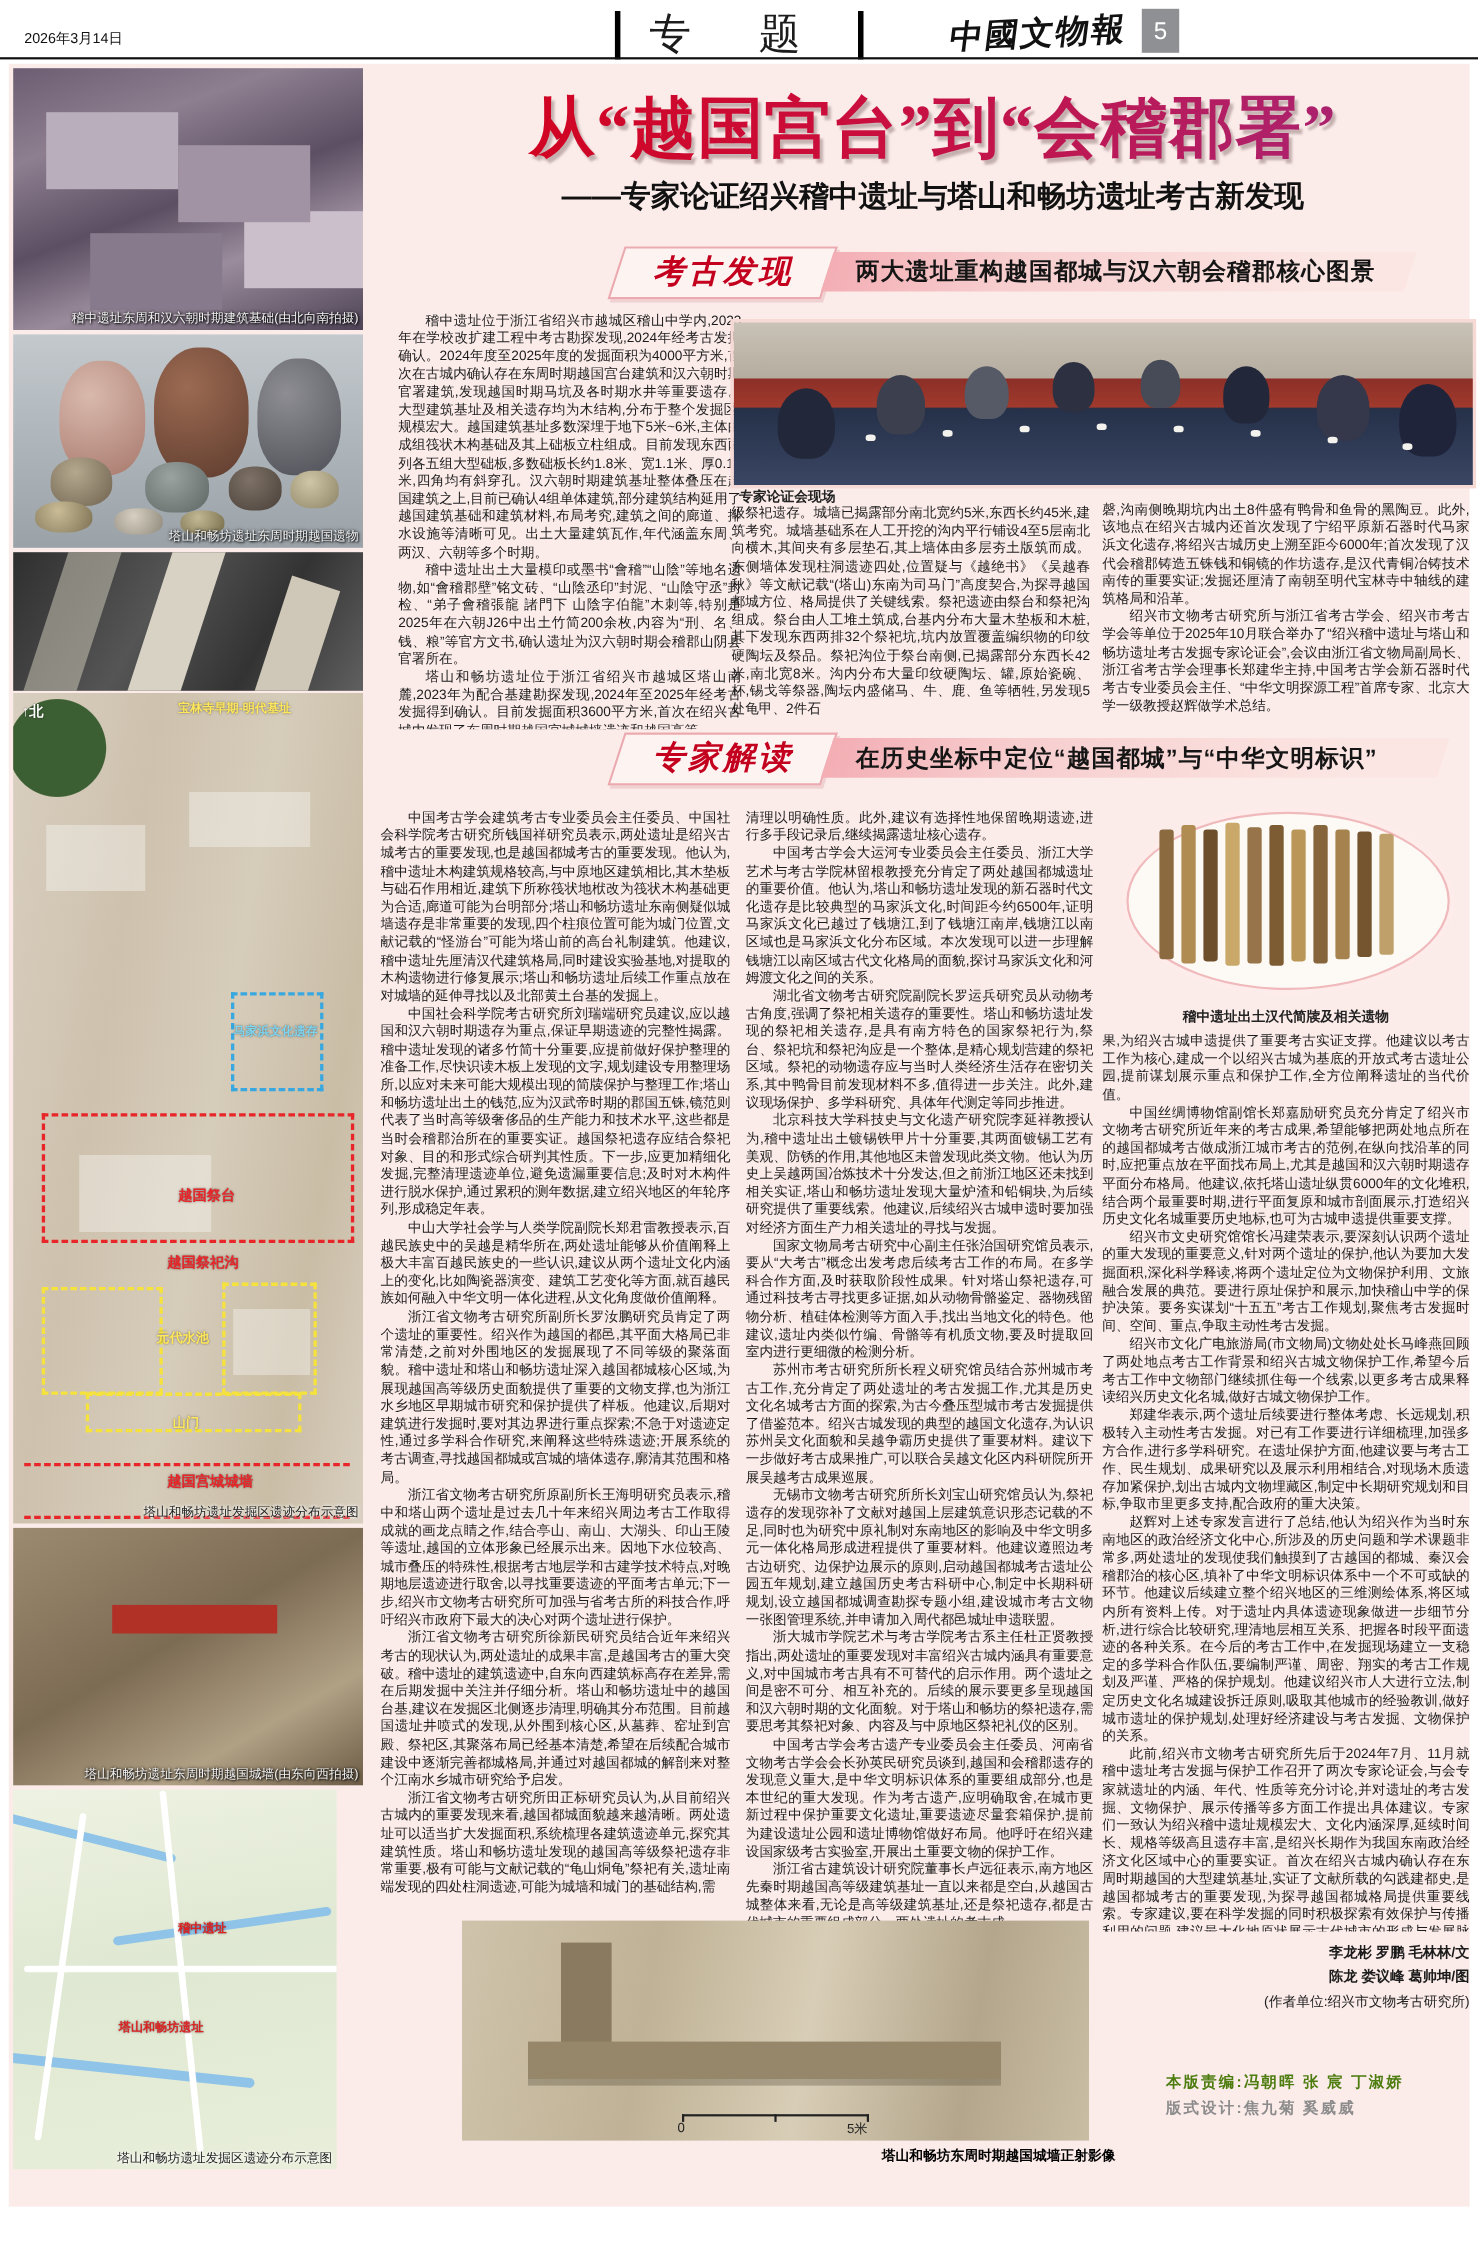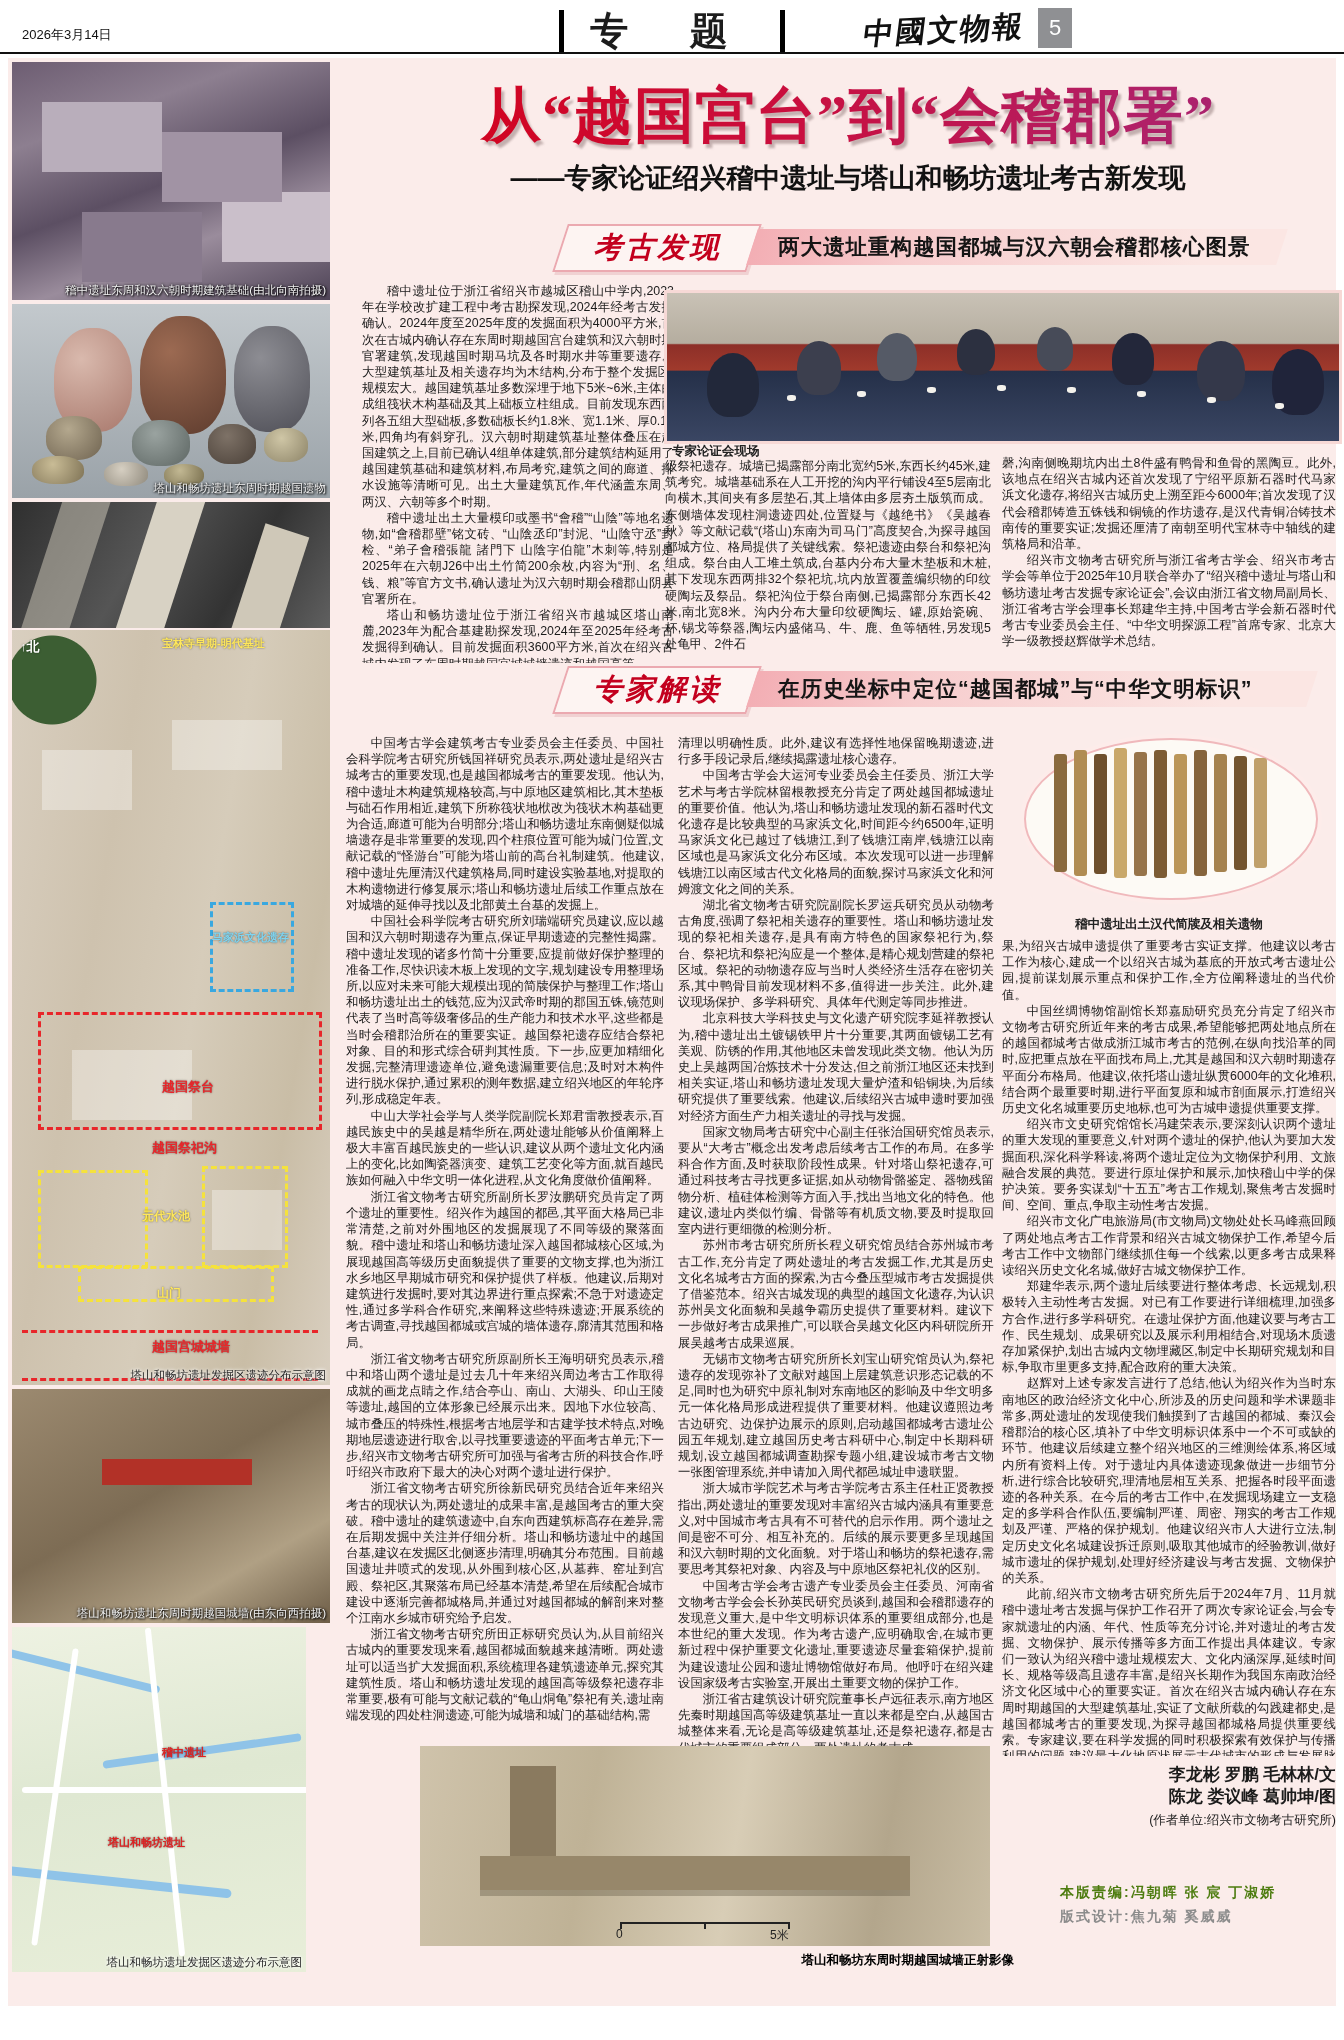--- a/index.html
+++ b/index.html
@@ -3,21 +3,21 @@
 <meta charset="utf-8">
 <style>
   html,body{margin:0;padding:0;background:#e9e9e9;}
   .page{position:relative;width:1344px;height:2040px;background:#ffffff;overflow:hidden;
         font-family:"Liberation Sans",sans-serif;color:#1c1c1c;}
   
   .hdr{position:absolute;left:0;top:0;width:1080px;height:52px;background:#fff;}
   .hdr-date{position:absolute;left:22px;top:26px;font-size:13px;color:#111;}
   .hdr-center{position:absolute;left:0;top:6px;width:1344px;text-align:center;}
   .hdr-bar{display:inline-block;width:5px;height:44px;background:#000;vertical-align:middle;margin:0 26px;}
-  .hdr-sec{display:inline-block;font-size:38px;font-weight:bold;letter-spacing:26px;vertical-align:middle;
+  .hdr-sec{display:inline-block;font-size:38px;font-weight:normal;letter-spacing:26px;vertical-align:middle;
            font-family:"Liberation Serif",serif;}
   .masthead{position:absolute;right:56px;top:10px;font-size:30px;font-weight:bold;color:#111;
             font-family:"Liberation Serif",serif;transform:skewX(-10deg) rotate(-3deg);letter-spacing:2px;}
   .pagenum{position:absolute;right:8px;top:8px;width:34px;height:40px;background:#8f9093;color:#fff;
            font-size:22px;text-align:center;line-height:40px;}
   .hdr-rule{position:absolute;left:0;top:52px;width:1344px;height:2px;background:#111;}
   
   .canvas{position:absolute;left:8px;top:58px;width:1328px;height:1948px;background:#fbecea;}
   
   .ph{position:absolute;overflow:hidden;}
@@ -75,21 +75,21 @@
   .jiandu-cap{position:absolute;left:1002px;top:916px;width:334px;text-align:center;font-size:12.5px;font-weight:bold;color:#222;}
   
   .bphoto{position:absolute;left:420px;top:1746px;width:570px;height:200px;overflow:hidden;
           background:linear-gradient(100deg,#cfc3ab 0%,#bfb296 30%,#d8cdb6 55%,#b3a68c 80%,#c9bda4 100%);}
   .bphoto .wallv{position:absolute;left:90px;top:20px;width:46px;height:120px;background:#8a7a5f;}
   .bphoto .wallh{position:absolute;left:60px;top:110px;width:430px;height:34px;background:#97876a;box-shadow:0 6px 0 rgba(90,80,60,.35);}
   .scale{position:absolute;left:200px;bottom:22px;width:170px;border-top:2px solid #222;color:#222;font-size:12px;}
   .scale i{position:absolute;top:-2px;width:2px;height:7px;background:#222;font-style:normal;}
   .bphoto-cap{position:absolute;left:444px;top:1952px;width:570px;text-align:right;font-size:12.5px;font-weight:bold;color:#000000;}
   
-  .byline{position:absolute;left:1002px;width:334px;text-align:right;font-size:17px;font-weight:bold;color:#1b1b1b;line-height:21px;}
+  .byline{position:absolute;left:1002px;width:334px;text-align:right;font-size:13px;font-weight:bold;color:#1b1b1b;line-height:21px;}
   .affil{position:absolute;left:1002px;width:334px;text-align:right;font-size:12.5px;color:#1b1b1b;}
   .ed1{position:absolute;left:1060px;top:1884px;font-size:14px;font-weight:bold;color:#4d7c0f;letter-spacing:2px;}
   .ed2{position:absolute;left:1060px;top:1908px;font-size:14px;color:#8c8c8c;font-weight:bold;letter-spacing:2px;}
 </style>
 </head>
 <body>
 
 <div class="page">
 
   <div class="hdr">

